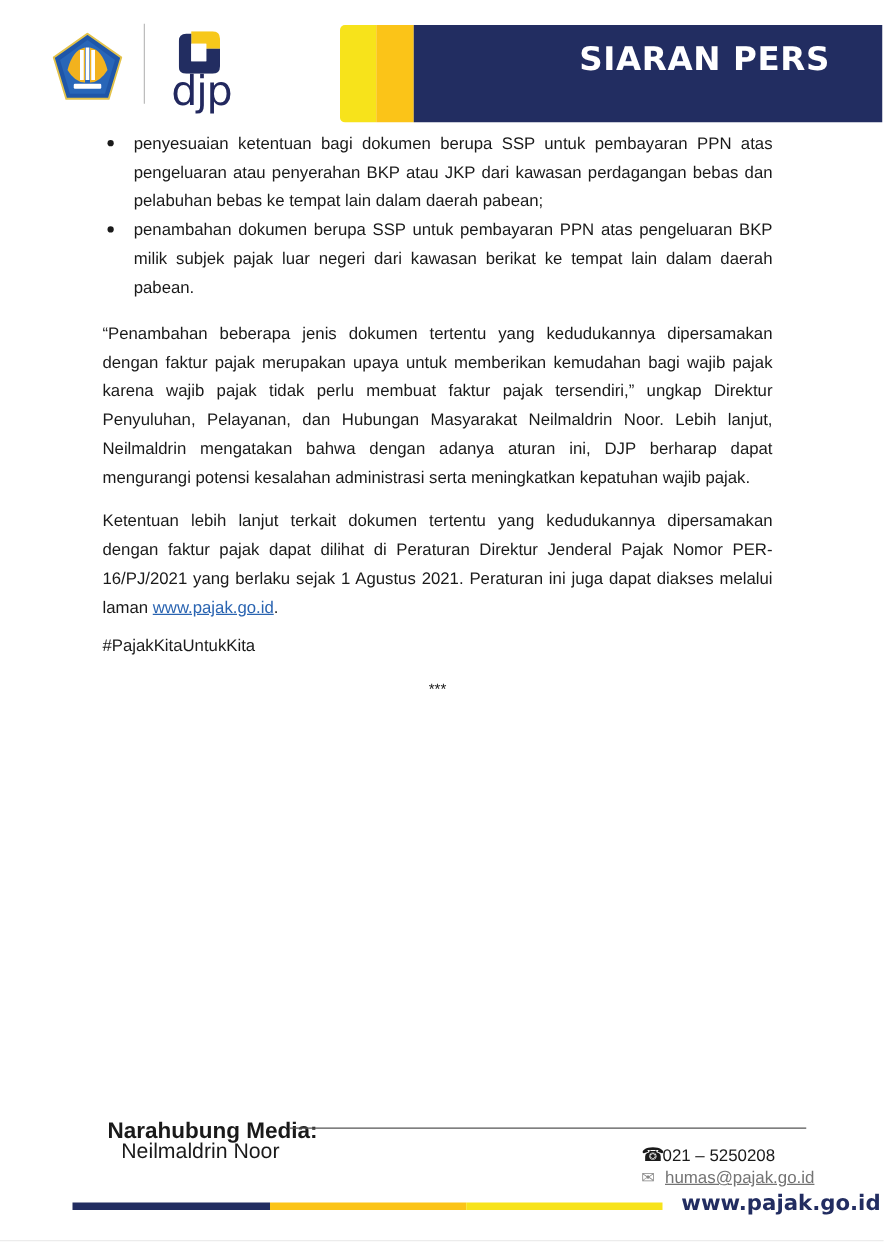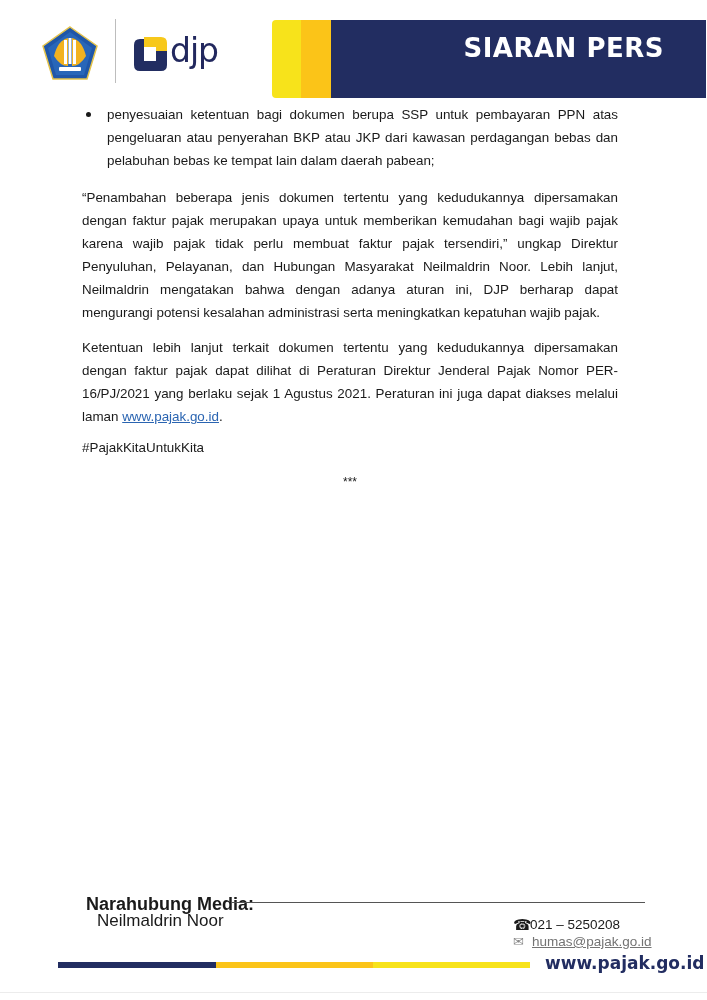--- a/index.html
+++ b/index.html
@@ -2,21 +2,21 @@
 <html><head>
 <meta charset="utf-8">
 <style>
   html, body { margin: 0; padding: 0; background: #ffffff; }
   body { width: 707px; height: 1000px; position: relative; overflow: hidden;
          font-family: "Liberation Sans", sans-serif; color: #1a1a1a; }
 
   
   .emblem { position: absolute; left: 42px; top: 26px; width: 56px; height: 54px; }
   .divider-v { position: absolute; left: 115px; top: 19px; width: 1px; height: 64px; background: #bdbdbd; }
-  .djp-logo { position: absolute; left: 134px; top: 35px; height: 38px; display: flex; align-items: center; }
+  .djp-logo { position: absolute; left: 134px; top: 25px; height: 38px; display: flex; align-items: center; flex-direction: column; }
   .djp-icon { width: 33px; height: 34px; position: relative; }
   .djp-text { font-family: "DejaVu Sans", sans-serif; font-size: 33px; color: #22285e; margin-left: 3px; line-height: 34px; letter-spacing: -1px; position: relative; top: -3px; }
   .banner { position: absolute; left: 272px; top: 20px; width: 434px; height: 78px; display: flex; border-radius: 4px 0 0 4px; overflow: hidden; }
   .banner .y1 { width: 29px; background: #f7e31b; }
   .banner .y2 { width: 30px; background: #fbc418; }
   .banner .navy { flex: 1; background: #222d61; position: relative; }
   .banner-title { position: absolute; right: 42px; top: 13px; color: #ffffff; font-family: "DejaVu Sans", sans-serif; font-weight: bold; font-size: 26px; letter-spacing: 0.5px; }
 
   
   .content { position: absolute; left: 82px; top: 103px; width: 536px; font-size: 13.4px; line-height: 23px; text-align: justify; }
@@ -76,20 +76,21 @@
   <div class="y1"></div>
   <div class="y2"></div>
   <div class="navy">
     <span class="banner-title">SIARAN PERS</span>
   </div>
 </div>
 
 <div class="content">
   <ul class="bullets">
     <li><span class="dot"></span><span>penyesuaian ketentuan bagi dokumen berupa SSP untuk pembayaran PPN atas pengeluaran atau penyerahan BKP atau JKP dari kawasan perdagangan bebas dan pelabuhan bebas ke tempat lain dalam daerah pabean;</span></li>
+    <li><span class="dot"></span><span>penambahan dokumen berupa SSP untuk pembayaran PPN atas pengeluaran BKP milik subjek pajak luar negeri dari kawasan berikat ke tempat lain dalam daerah pabean.</span></li>
   </ul>
   <p class="para p1">“Penambahan beberapa jenis dokumen tertentu yang kedudukannya dipersamakan dengan faktur pajak merupakan upaya untuk memberikan kemudahan bagi wajib pajak karena wajib pajak tidak perlu membuat faktur pajak tersendiri,” ungkap Direktur Penyuluhan, Pelayanan, dan Hubungan Masyarakat Neilmaldrin Noor. Lebih lanjut, Neilmaldrin mengatakan bahwa dengan adanya aturan ini, DJP berharap dapat mengurangi potensi kesalahan administrasi serta meningkatkan kepatuhan wajib pajak.</p>
   <p class="para p2"><span>Ketentuan lebih lanjut terkait dokumen tertentu yang kedudukannya dipersamakan dengan faktur pajak dapat dilihat di Peraturan Direktur Jenderal Pajak Nomor PER-16/PJ/2021 yang berlaku sejak 1 Agustus 2021. Peraturan ini juga dapat diakses melalui laman </span><a class="link">www.pajak.go.id</a><span>.</span></p>
   <p class="para p3">#PajakKitaUntukKita</p>
   <div class="stars">***</div>
 </div>
 
 <div class="contact-label">Narahubung Media:</div>
 <div class="contact-rule"></div>
 <div class="contact-lines">

